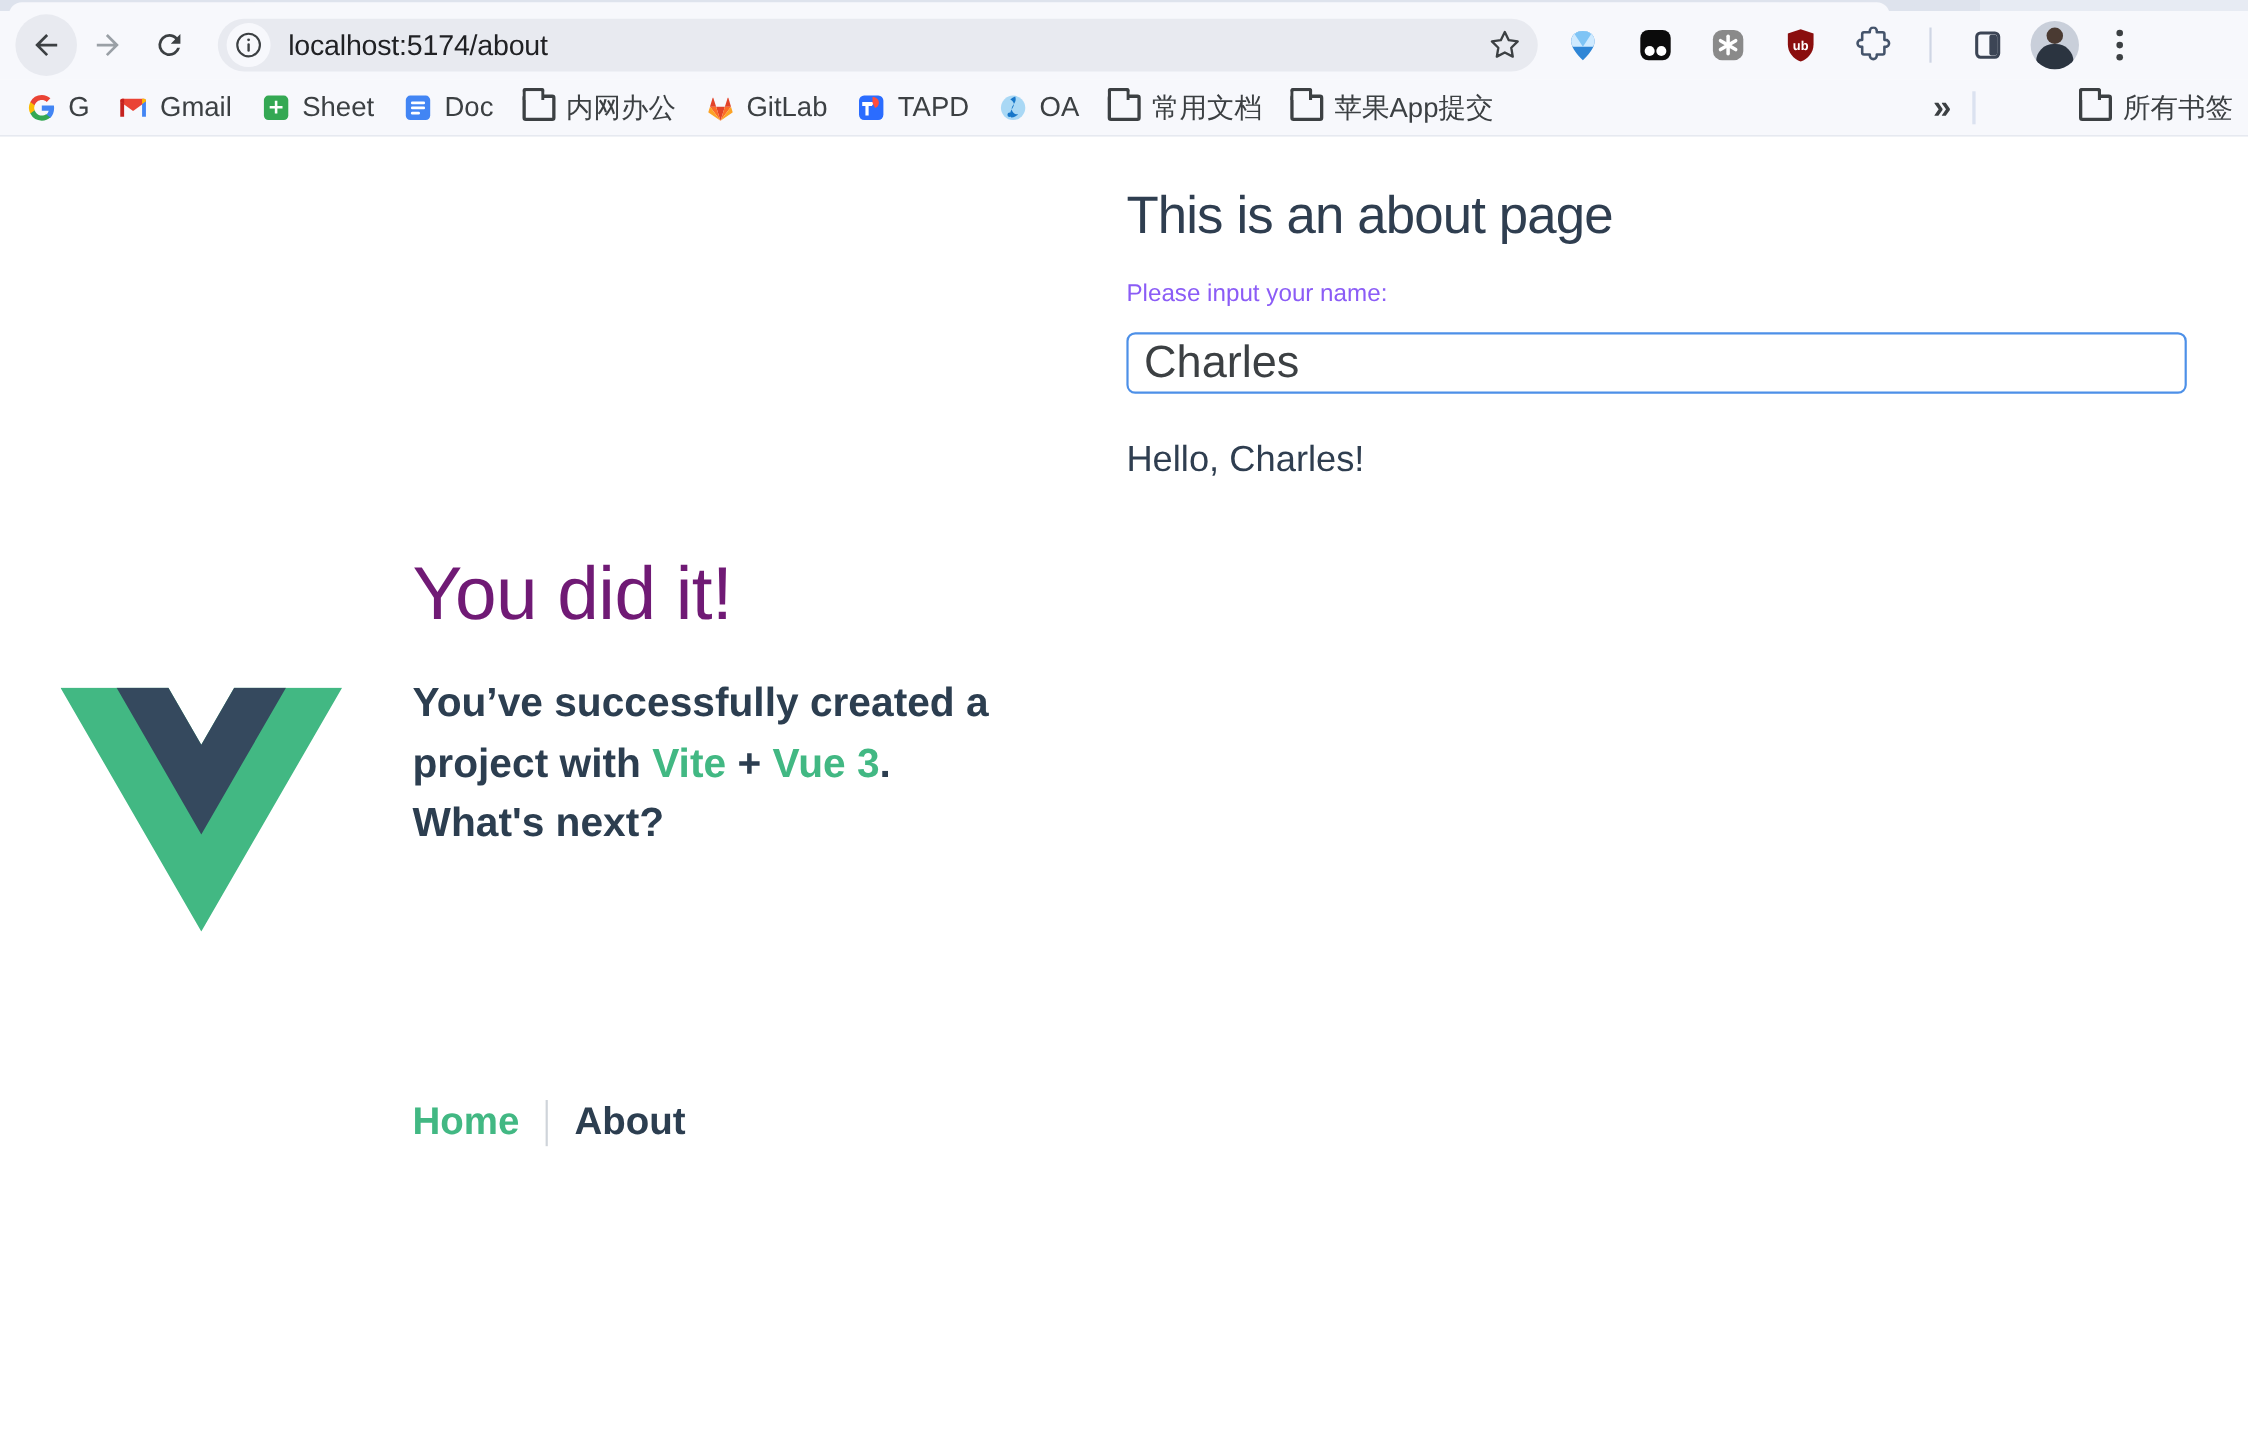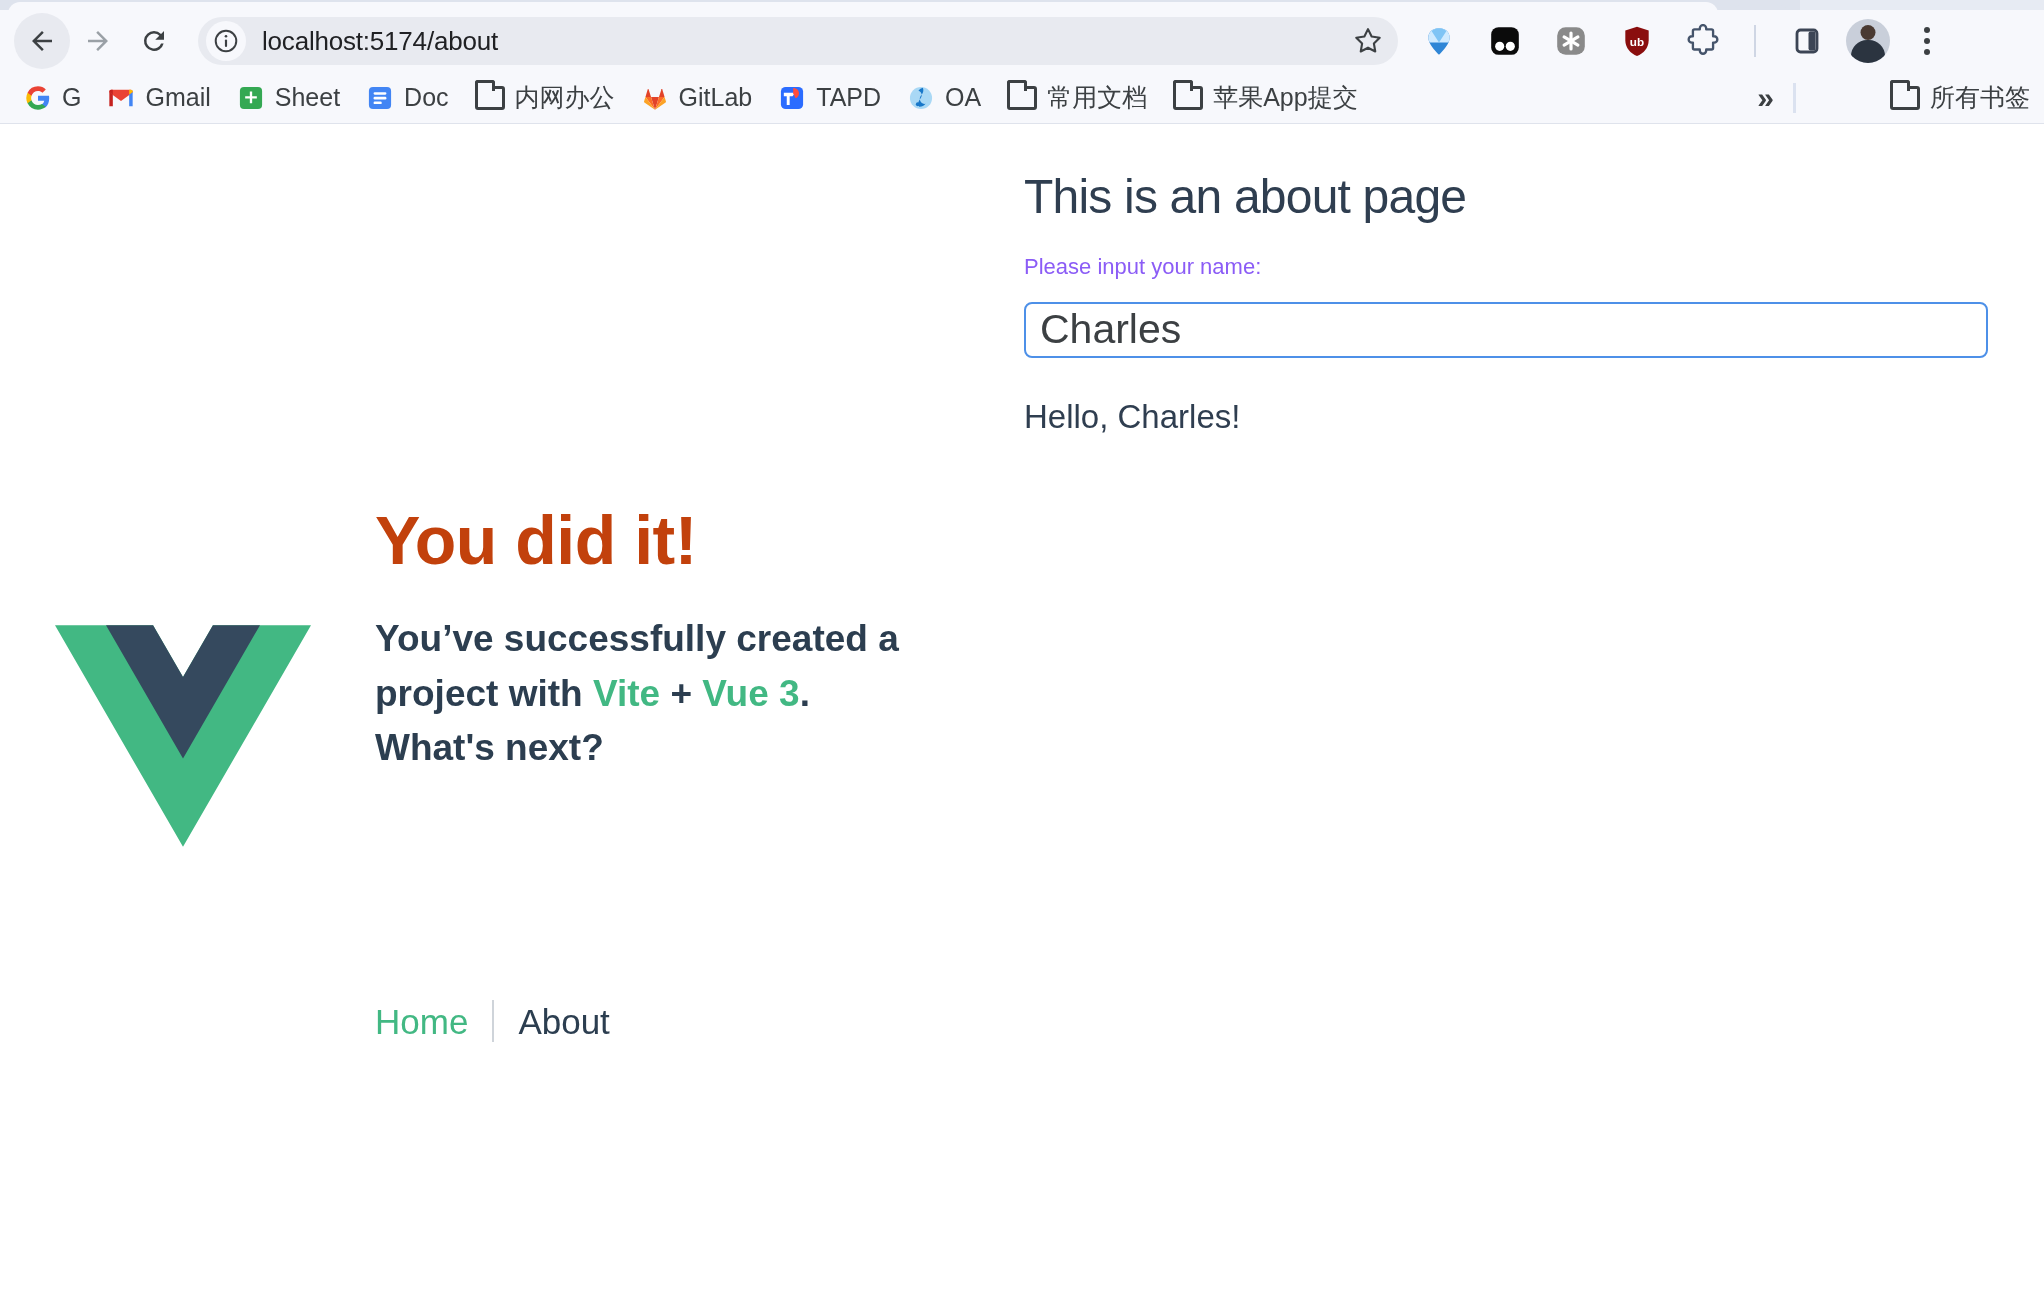--- a/index.html
+++ b/index.html
@@ -210,40 +210,41 @@
     width: 256px; height: 222px;
   }
 
   .hero {
     position: absolute;
     left: 375px; top: 380px;
     width: 560px;
   }
   .hero h1 {
     font-size: 68px;
-    font-weight: 700;
-    color: #c2410c;
+    font-weight: 400;
+    color: #701a75;
     letter-spacing: -0.5px;
     line-height: 1.05;
     margin-bottom: 36px;
   }
   .hero p {
     font-size: 37px;
     line-height: 1.47;
     color: #2c3e50;
     font-weight: 700;
   }
   .hero a.green { color: #42b883; text-decoration: none; }
 
   .nav-links {
     position: absolute;
     left: 375px; top: 875px;
     display: flex;
-    align-items: flex-end;
+    align-items: flex-start;
     font-size: 35px;
+    font-weight: bold;
   }
   .nav-links .nl { padding: 0 24px; text-decoration: none; }
   .nav-links .nl:first-child { padding-left: 0; }
   .nav-links .home { color: #42b883; }
   .nav-links .about { color: #2c3e50; }
   .nav-divider {
     width: 2px; height: 42px;
     background: #cfd4da;
   }
 

